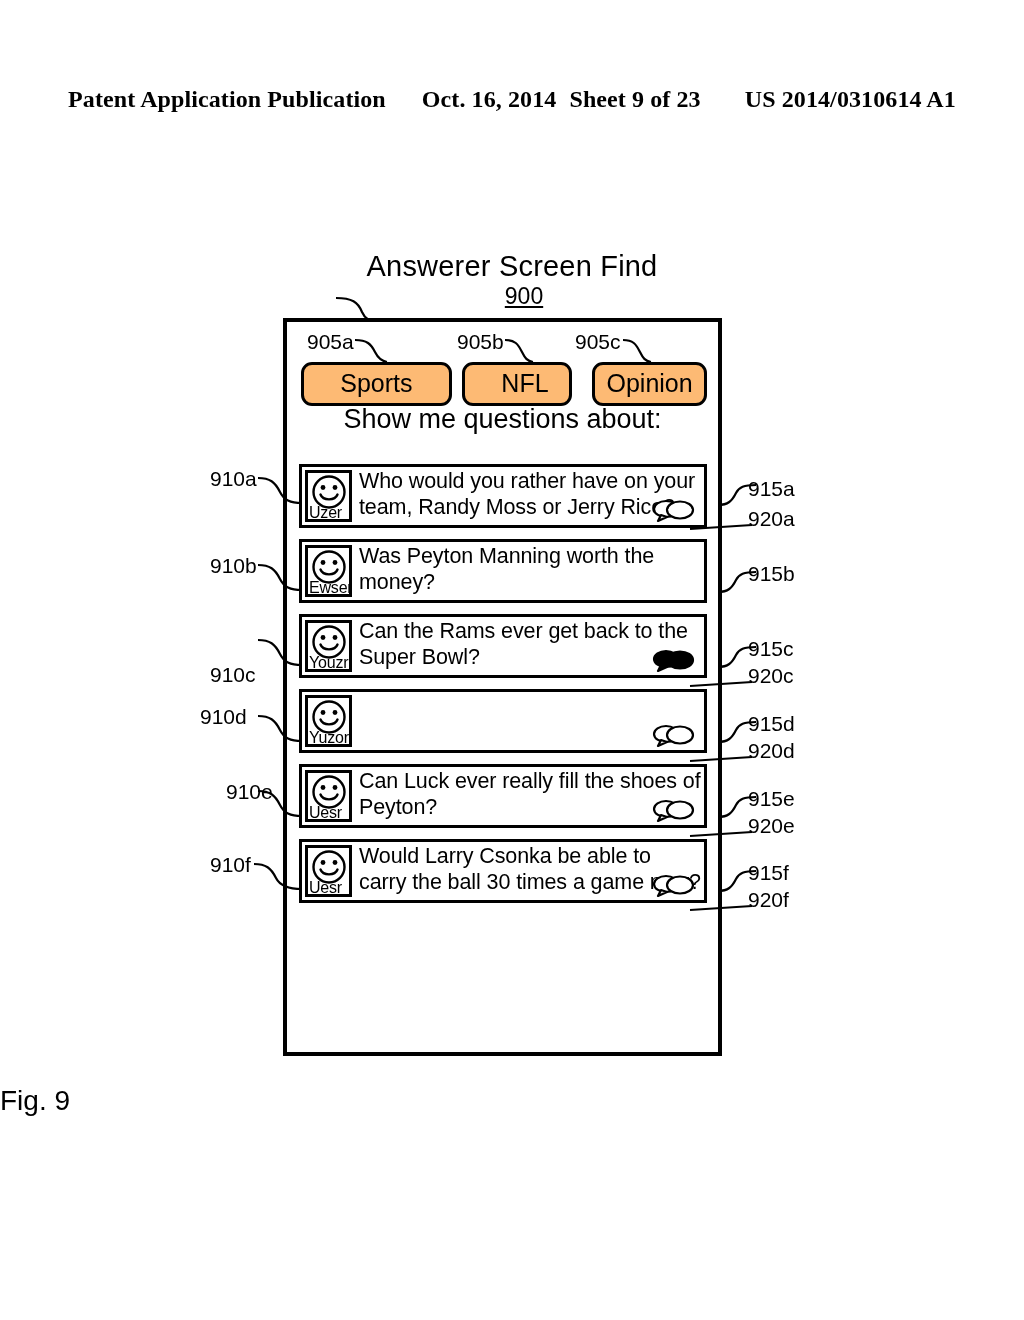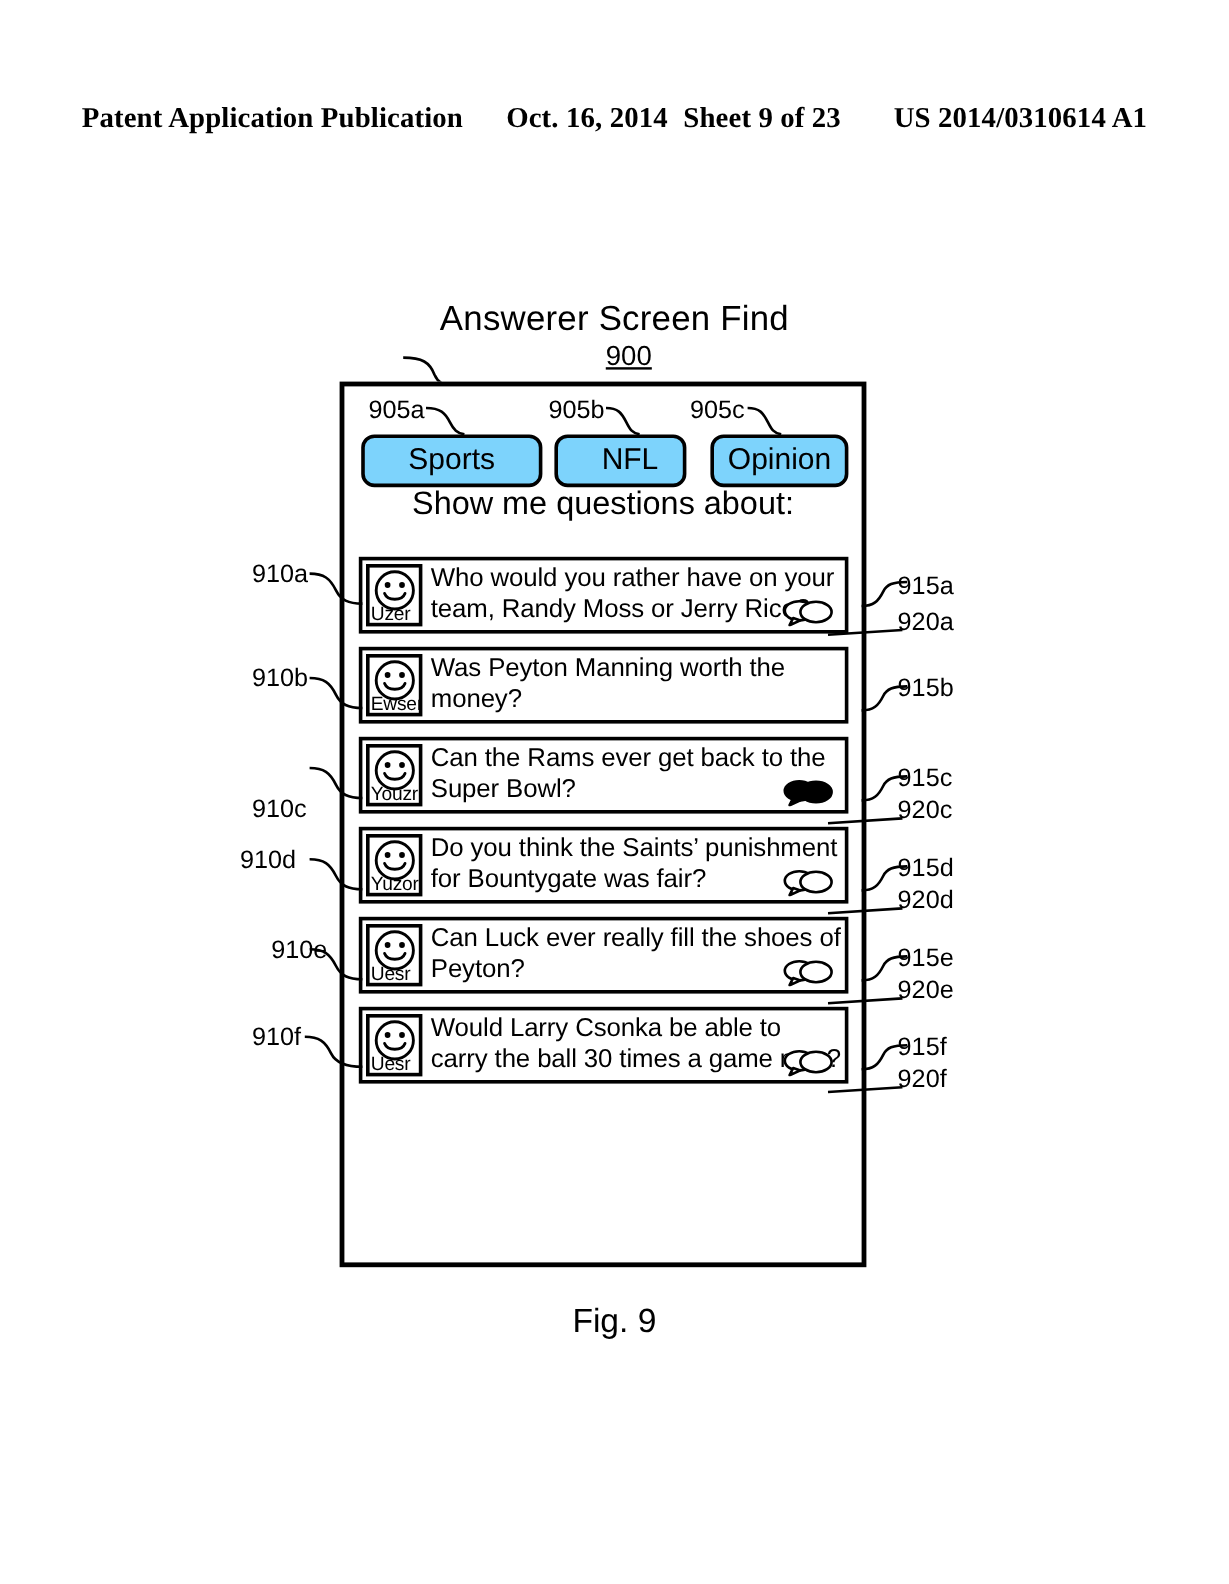--- a/index.html
+++ b/index.html
@@ -59,21 +59,20 @@
     text-decoration: underline;
     text-underline-offset: 2px;
   }
 
   
   .fig-caption {
     position: absolute;
     top: 1085px;
     left: 0;
     width: 1024px;
-    text-align: center;
     font-size: 28px;
   }
 
   
   .device {
     position: absolute;
     left: 283px;
     top: 318px;
     width: 439px;
     height: 738px;
@@ -87,21 +86,21 @@
     position: absolute;
     left: 14px;
     top: 40px;
     width: 406px;
     display: flex;
     align-items: center;
   }
   .tab {
     border: 3px solid #000;
     border-radius: 11px;
-    background: #7dd3fc;
+    background: #fdba74;
     text-align: center;
     font-size: 25px;
     line-height: 30px;
     padding: 3px 0 5px 0;
     box-sizing: border-box;
   }
   .tab-sports { width: 155px; }
   .tab-nfl    { width: 113px; margin-left: 10px; padding-left: 16px; }
   .tab-opinion{ width: 118px; margin-left: 20px; }
 
@@ -268,21 +267,20 @@
     <div class="qitem">
       <div class="avatar">
         <svg width="36" height="36" viewBox="0 0 36 36">
           <circle cx="18" cy="18" r="15.5" fill="#fff" stroke="#000" stroke-width="2.4"></circle>
           <circle cx="12" cy="13.5" r="2.4" fill="#000"></circle>
           <circle cx="24" cy="13.5" r="2.4" fill="#000"></circle>
           <path d="M9.5,20.5 C12,27 24,27 26.5,20.5" fill="none" stroke="#000" stroke-width="2.4" stroke-linecap="round"></path>
         </svg>
         <div class="avatar-name">Yuzor</div>
       </div>
-      <div class="qtext">Do you think the Saints’ punishment for Bountygate was fair?</div>
       <svg class="bubbles" viewBox="0 0 46 24">
         <ellipse cx="16" cy="11" rx="12" ry="8" fill="#fff" stroke="#000" stroke-width="2.2"></ellipse>
         <path d="M11,17 L8,23 L17,19 Z" fill="#fff" stroke="#000" stroke-width="2.2" stroke-linejoin="round"></path>
         <ellipse cx="30" cy="12" rx="13" ry="8.5" fill="#fff" stroke="#000" stroke-width="2.2"></ellipse>
       </svg>
     </div>
 
     <div class="qitem">
       <div class="avatar">
         <svg width="36" height="36" viewBox="0 0 36 36">

